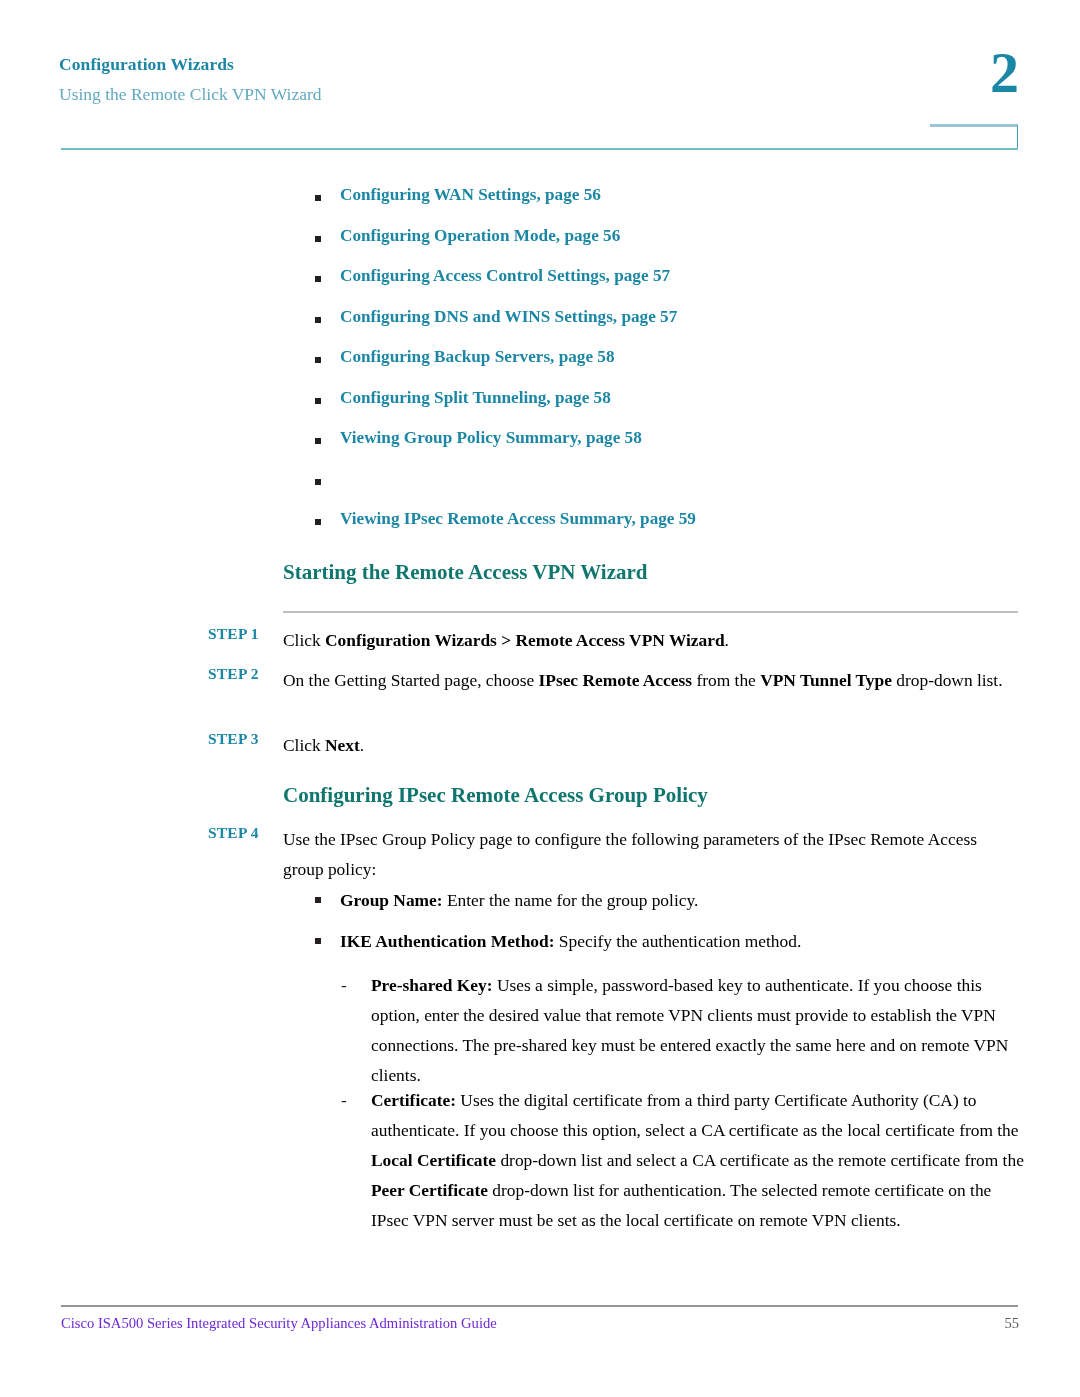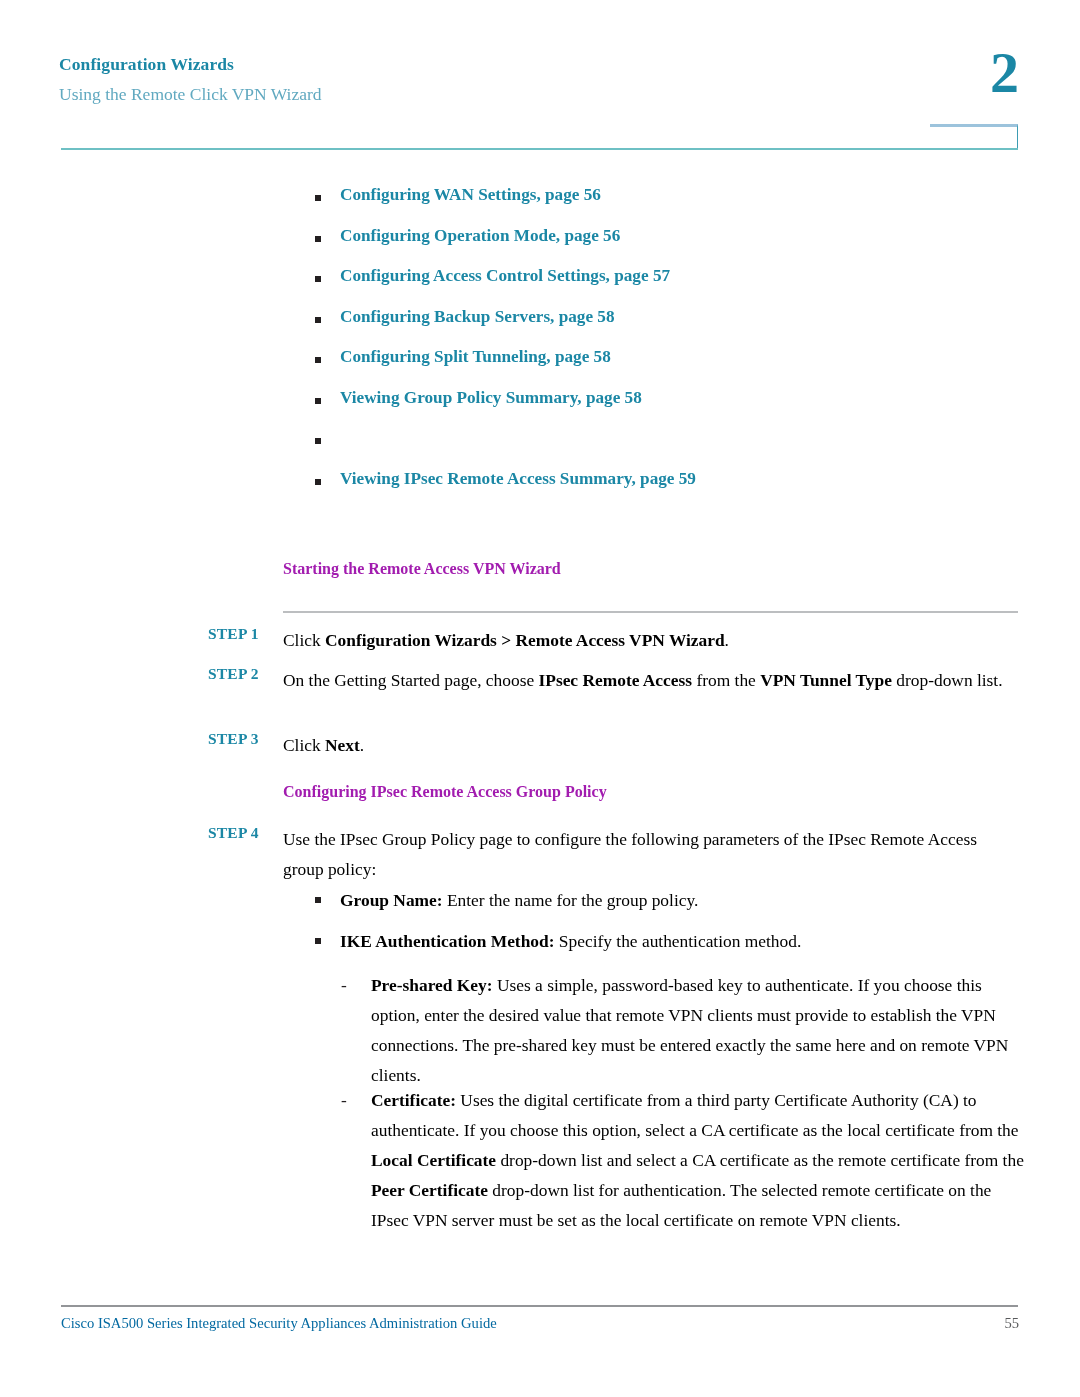--- a/index.html
+++ b/index.html
@@ -105,23 +105,23 @@
     font-weight: bold;
     color: #1b87a5;
     white-space: nowrap;
     line-height: 26px;
   }
 
   
   .section-heading {
     position: absolute;
     left: 283px;
-    font-size: 16px;
-    font-weight: bold;
-    color: #a21caf;
+    font-size: 21px;
+    font-weight: bold;
+    color: #0f766e;
     white-space: nowrap;
   }
 
   
   .grey-rule {
     position: absolute;
     left: 283px;
     width: 735px;
     height: 2px;
     background: #bcbec0;
@@ -200,21 +200,21 @@
     top: 1305px;
     width: 957px;
     height: 1.5px;
     background: #939598;
   }
   .footer-text {
     position: absolute;
     left: 61px;
     top: 1315px;
     font-size: 14.6px;
-    color: #0369a1;
+    color: #6d28d9;
     white-space: nowrap;
     text-align: center;
   }
   .footer-page {
     position: absolute;
     right: 61px;
     top: 1315px;
     font-size: 14.6px;
     color: #58595b;
   }
@@ -242,20 +242,24 @@
     <li class="toc-item">
       <span class="sq-bullet"></span>
       <a class="toc-link">Configuring Operation Mode, page 56</a>
     </li>
     <li class="toc-item">
       <span class="sq-bullet"></span>
       <a class="toc-link">Configuring Access Control Settings, page 57</a>
     </li>
     <li class="toc-item">
       <span class="sq-bullet"></span>
+      <a class="toc-link">Configuring DNS and WINS Settings, page 57</a>
+    </li>
+    <li class="toc-item">
+      <span class="sq-bullet"></span>
       <a class="toc-link">Configuring Backup Servers, page 58</a>
     </li>
     <li class="toc-item">
       <span class="sq-bullet"></span>
       <a class="toc-link">Configuring Split Tunneling, page 58</a>
     </li>
     <li class="toc-item">
       <span class="sq-bullet"></span>
       <a class="toc-link">Viewing Group Policy Summary, page 58</a>
     </li>

